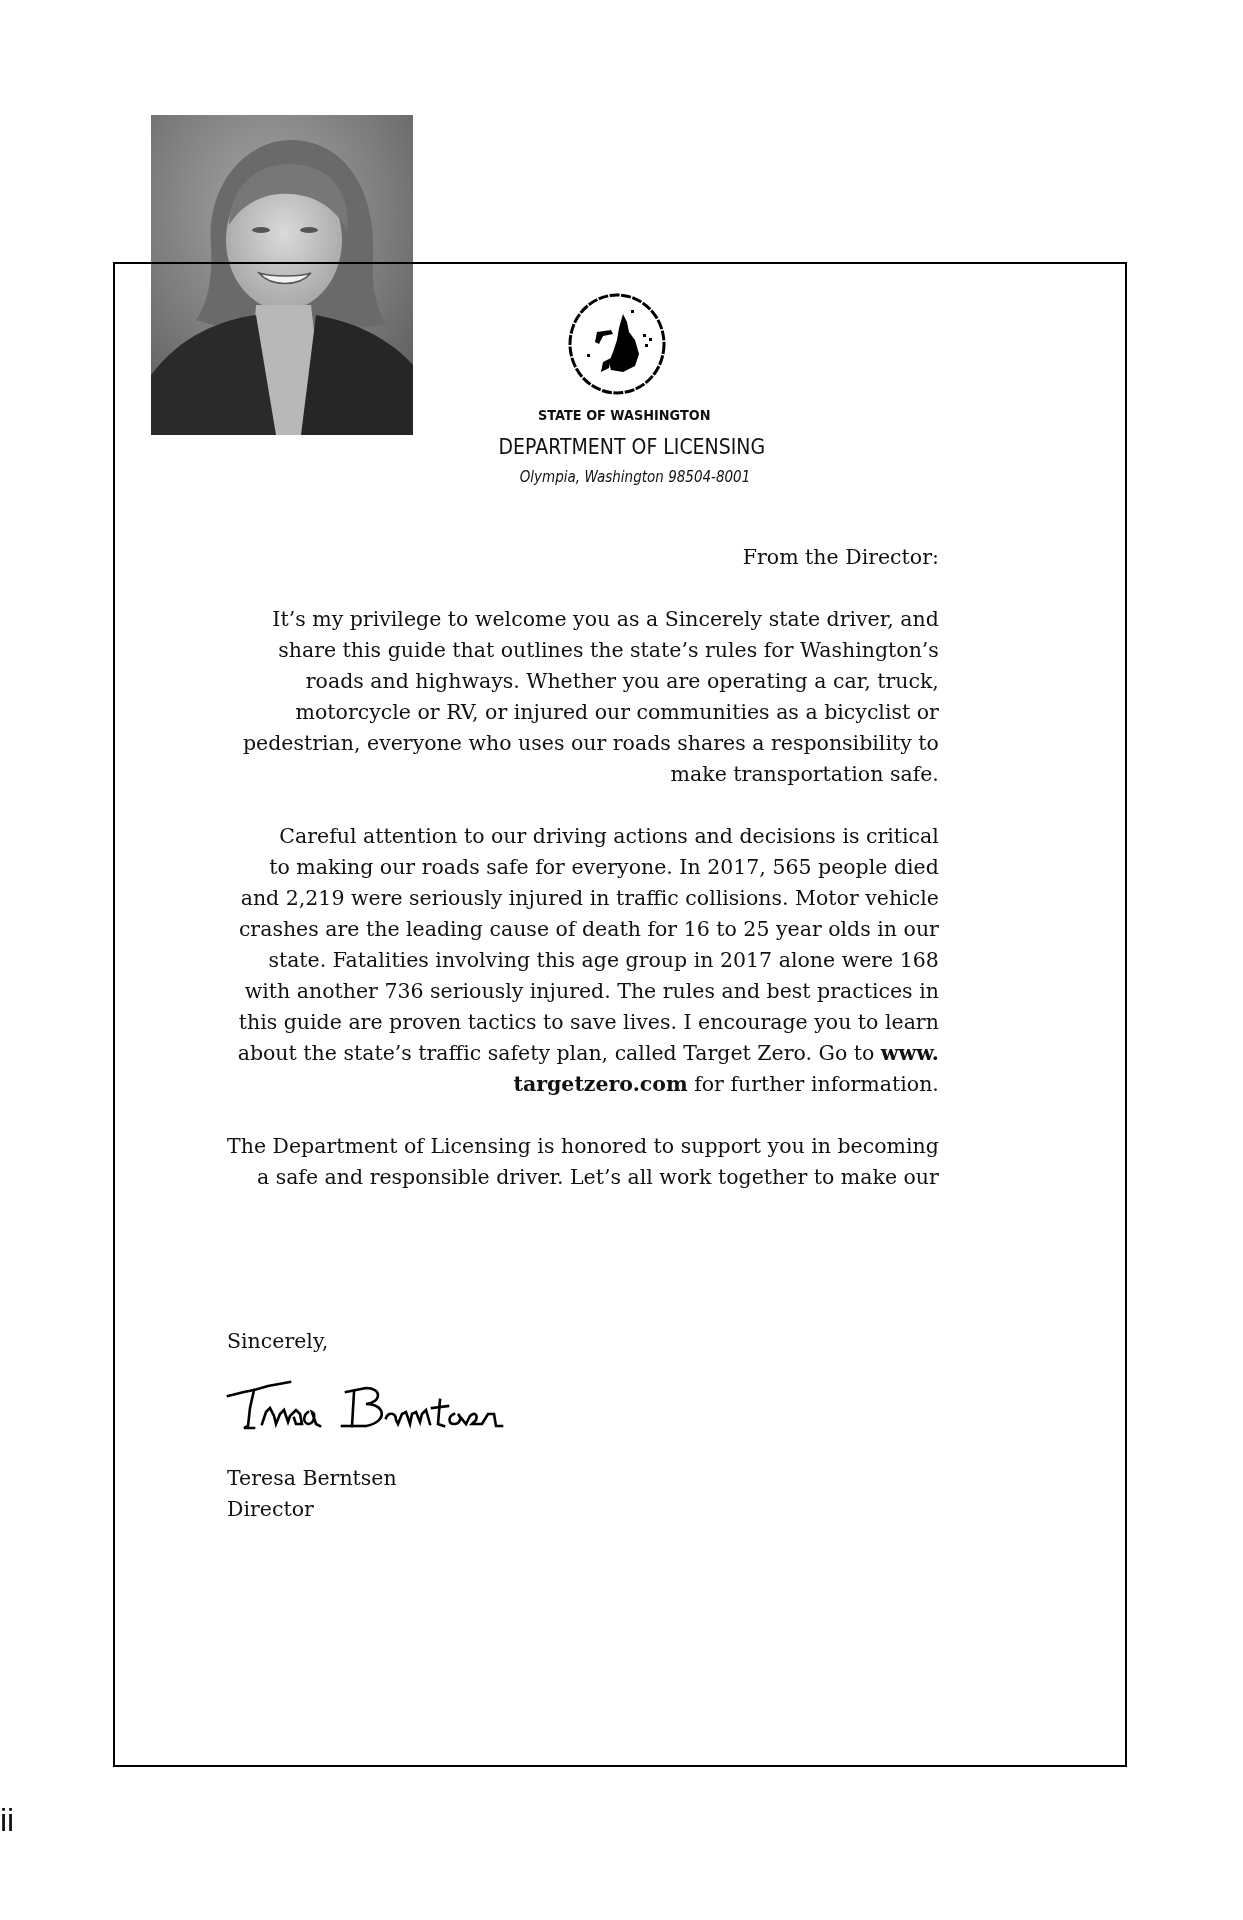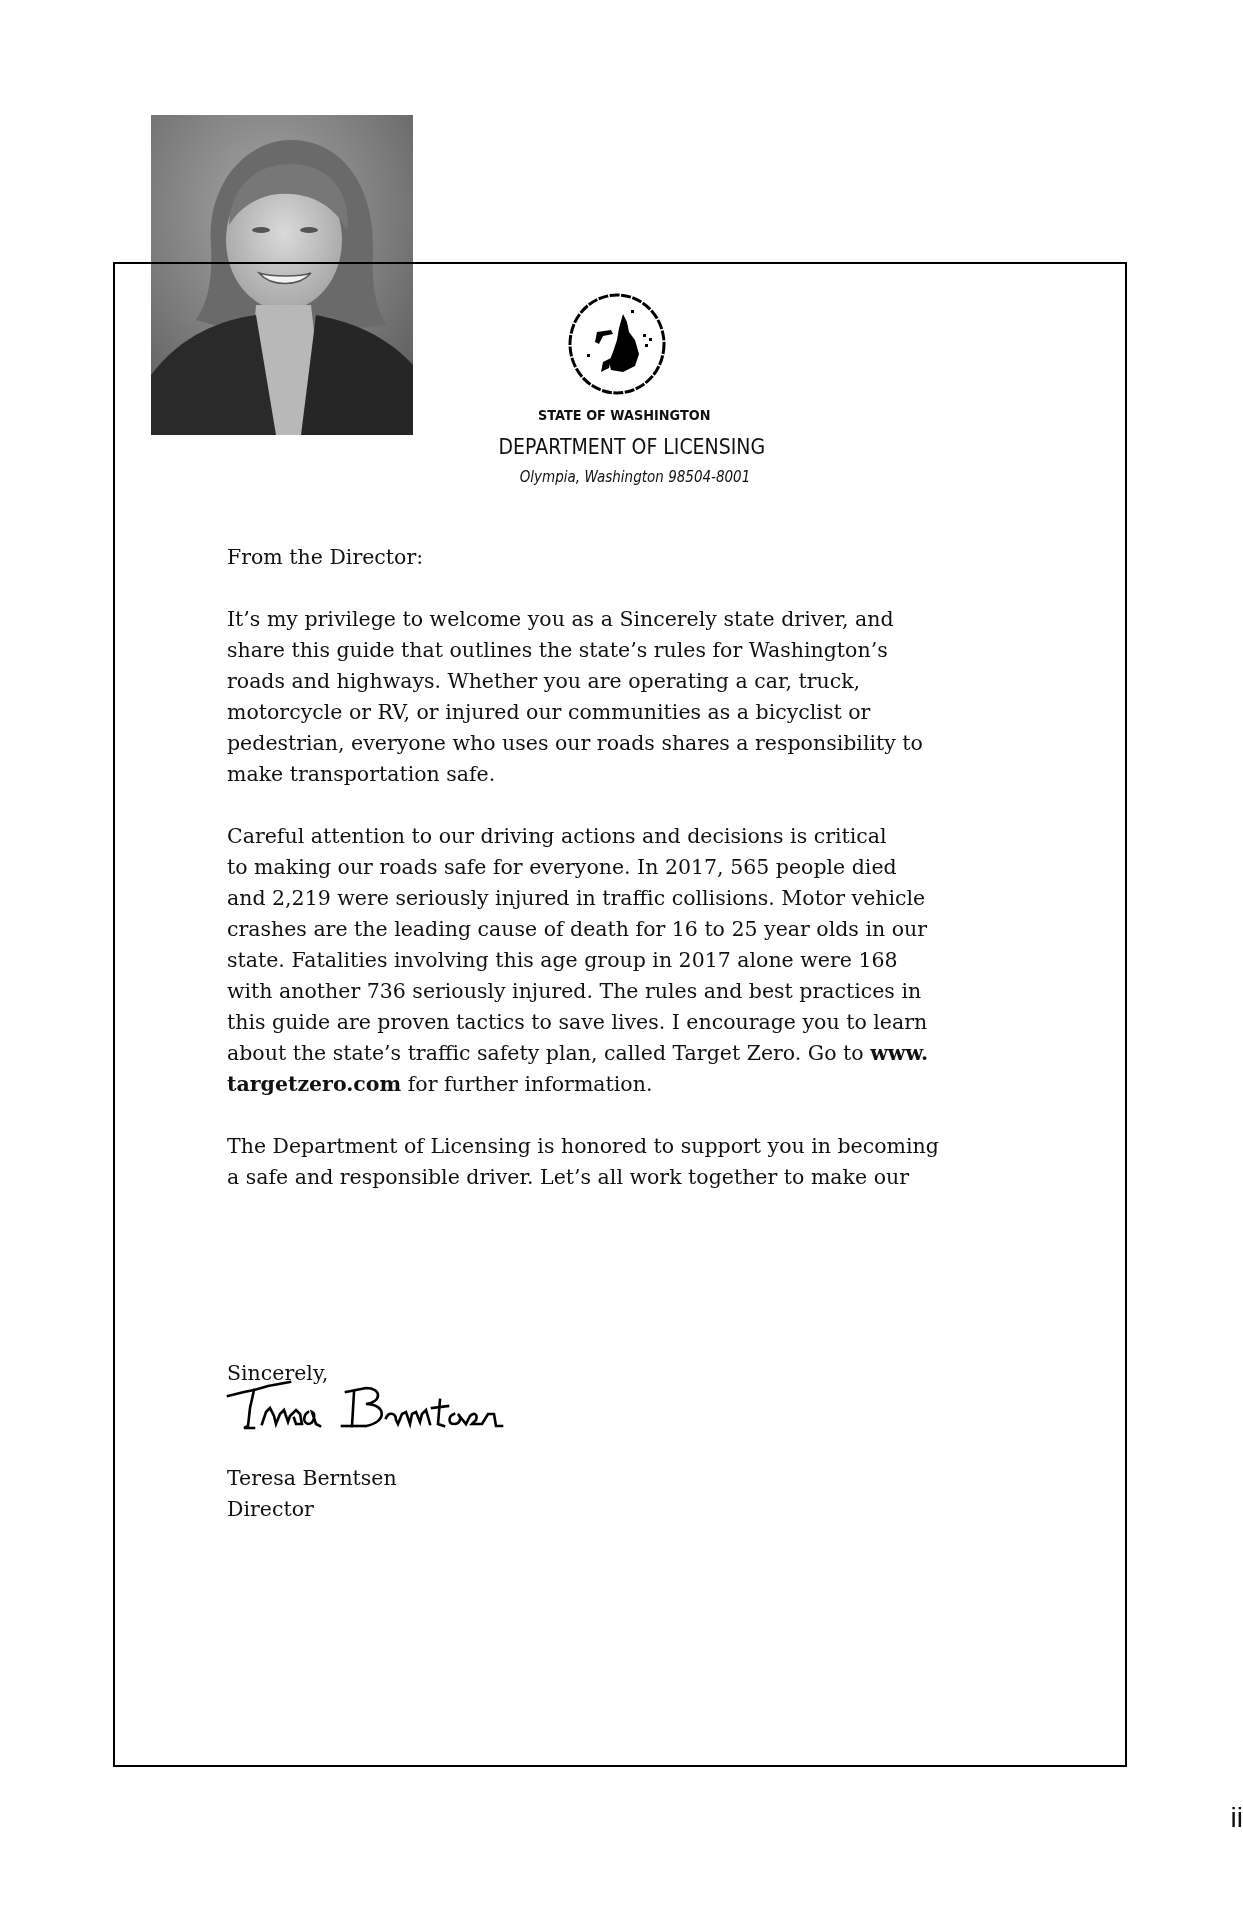--- a/index.html
+++ b/index.html
@@ -33,22 +33,22 @@
   }
   .body-text {
     position: absolute; left: 227px;
     font-family: "DejaVu Serif", serif; font-size: 20.5px; line-height: 31px;
   }
   .line { display: block; white-space: nowrap; height: 31px; }
   .gap { display: block; height: 31px; }
   .bold { font-weight: bold; }
   .signature { position: absolute; left: 226px; top: 1378px; width: 360px; height: 54px; }
   .page-number {
-    position: absolute; left: 0; width: 1243px; top: 1802px; text-align: right;
-    font-family: "Liberation Sans", sans-serif; font-size: 28px; padding-left: 0px;
+    position: absolute; left: 0; width: 1243px; top: 1802px; text-align: left;
+    font-family: "Liberation Sans", sans-serif; font-size: 32px; padding-left: 0px;
   }
 </style>
 </head>
 <body>
 
 <div class="photo">
   <svg viewBox="0 0 262 320" preserveAspectRatio="none">
     <defs>
       <radialGradient id="bg" cx="45%" cy="30%" r="80%">
         <stop offset="0%" stop-color="#a5a5a5"></stop>
@@ -93,21 +93,21 @@
     <rect x="80" y="52" width="3" height="3" fill="#000"></rect>
     <rect x="22" y="62" width="3" height="3" fill="#000"></rect>
     <rect x="66" y="18" width="3" height="3" fill="#000"></rect>
   </svg>
 </div>
 
 <div class="state-line">STATE OF WASHINGTON</div>
 <div class="dept-line">DEPARTMENT OF LICENSING</div>
 <div class="addr-line">Olympia, Washington 98504-8001</div>
 
-<div class="body-text" style="top: 542px;">
+<div class="body-text" style="top: 542px; text-align: right;">
   <span class="line">From the Director:</span>
   <span class="gap"></span>
 
   <div>
     <span class="line">It’s my privilege to welcome you as a Sincerely state driver, and</span>
     <span class="line">share this guide that outlines the state’s rules for Washington’s</span>
     <span class="line">roads and highways. Whether you are operating a car, truck,</span>
     <span class="line">motorcycle or RV, or injured our communities as a bicyclist or</span>
     <span class="line">pedestrian, everyone who uses our roads shares a responsibility to</span>
     <span class="line">make transportation safe.</span>
@@ -126,21 +126,21 @@
     <span class="line"><span class="bold">targetzero.com</span><span style="white-space:pre"> for further information.</span></span>
   </div>
   <span class="gap"></span>
 
   <div>
     <span class="line">The Department of Licensing is honored to support you in becoming</span>
     <span class="line">a safe and responsible driver. Let’s all work together to make our</span>
   </div>
 </div>
 
-<div class="body-text" style="top: 1326px; margin-top: 32px;">
+<div class="body-text" style="top: 1326px;">
   <span class="line">Sincerely,</span>
 </div>
 
 <div class="signature">
   <svg viewBox="0 0 360 54" width="360" height="54" fill="none" stroke="#000" stroke-width="2.6" stroke-linecap="square" stroke-linejoin="miter">
 
     <path d="M2 18 L18 14 L28 12 L42 8 L64 4"></path>
     <path d="M28 12 L24 30 L22 48 L18 50 L28 50"></path>
 
     <path d="M36 46 L40 34 L44 30 L48 38 L50 46 L54 36 L58 32 L62 44 L64 38 L70 32 L74 36 L76 46 L70 46 L68 40"></path>

